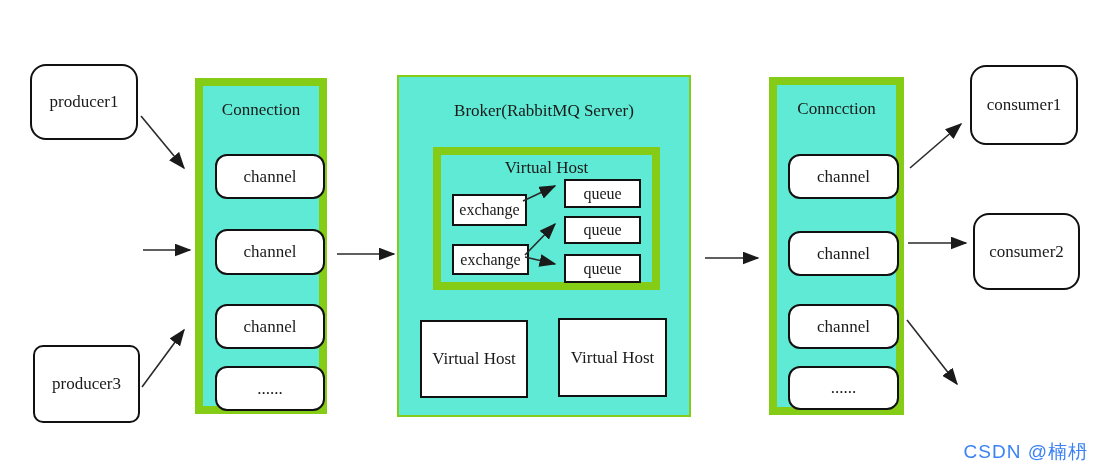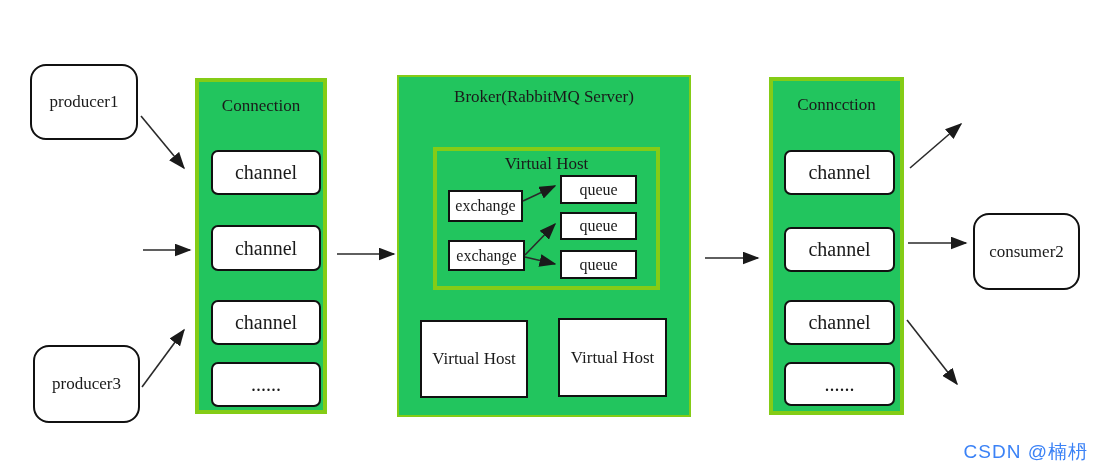--- a/index.html
+++ b/index.html
@@ -19,38 +19,38 @@
     position: absolute;
     border: 2.5px solid #111111;
     border-radius: 16px;
     background: #ffffff;
     display: flex;
     align-items: center;
     justify-content: center;
     font-size: 17px;
   }
   .channel {
-    border-radius: 7px;
-    font-size: 20px;
+    border-radius: 12px;
+    font-size: 17px;
   }
 
   
   .rect {
     position: absolute;
-    border: 4px solid #84cc16;
-    background: #22c55e;
+    border: 8px solid #84cc16;
+    background: #5eead4;
   }
   .rect .title {
     display: block;
     text-align: center;
     font-size: 17px;
   }
 
   .broker { border-width: 2.5px; }
-  .broker-title { padding-top: 10px; font-size: 18px; }
+  .broker-title { padding-top: 24px; font-size: 18px; }
   .conn-title { padding-top: 14px; }
 
   .vh-title { padding-top: 3px; font-size: 17px; }
 
   .smallbox {
     position: absolute;
     border: 2.5px solid #111111;
     background: #ffffff;
     display: flex;
     align-items: center;
@@ -86,21 +86,21 @@
   }
 </style>
 </head>
 <body>
 
 <div class="canvas">
 
   <div class="rnode" style="left:30px; top:64px; width:108px; height:76px;border-radius:16px;">
     <span>producer1</span>
   </div>
-  <div class="rnode" style="left:33px; top:345px; width:107px; height:78px;">
+  <div class="rnode" style="left:33px; top:345px; width:107px; height:78px;border-radius:10px;">
     <span>producer3</span>
   </div>
 
   <div class="rect" style="left:195px; top:78px; width:132px; height:336px;">
     <span class="title conn-title">Connection</span>
     <div class="rnode channel" style="left:12px; top:68px; width:110px; height:45px;">
       <span>channel</span>
     </div>
     <div class="rnode channel" style="left:12px; top:143px; width:110px; height:46px;">
       <span>channel</span>
@@ -152,20 +152,23 @@
       <span>channel</span>
     </div>
     <div class="rnode channel" style="left:11px; top:219px; width:111px; height:45px;">
       <span>channel</span>
     </div>
     <div class="rnode channel" style="left:11px; top:281px; width:111px; height:44px;">
       <span>......</span>
     </div>
   </div>
 
+  <div class="rnode" style="left:970px; top:65px; width:108px; height:80px;">
+    <span>consumer1</span>
+  </div>
   <div class="rnode" style="left:973px; top:213px; width:107px; height:77px;">
     <span>consumer2</span>
   </div>
 
   <svg class="arrows-layer" width="1096" height="469" viewBox="0 0 1096 469">
     <defs>
       <marker id="arrowhead" markerUnits="userSpaceOnUse" markerWidth="17" markerHeight="13" refX="15.5" refY="6.5" orient="auto">
         <path d="M0,0 L17,6.5 L0,13 Z" fill="#1a1a1a"></path>
       </marker>
     </defs>

